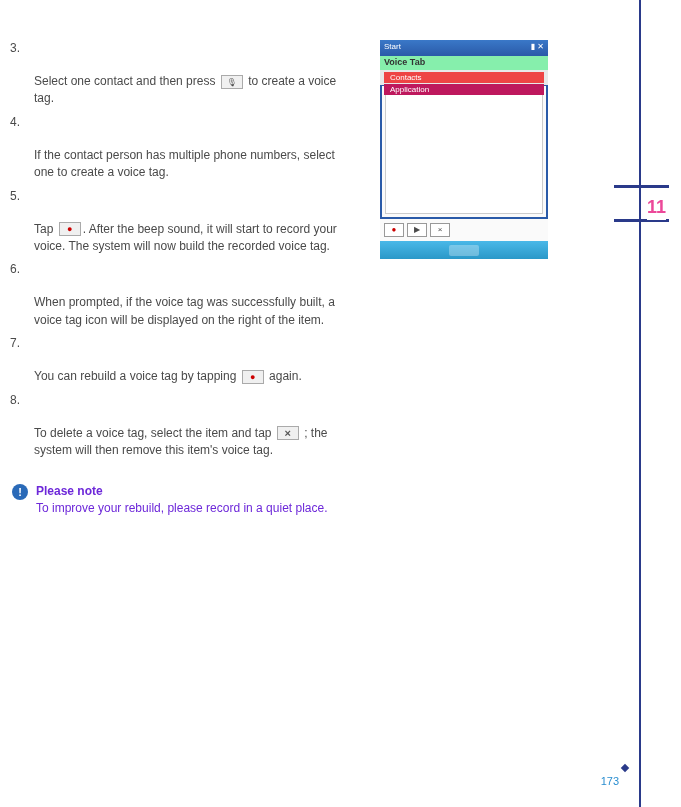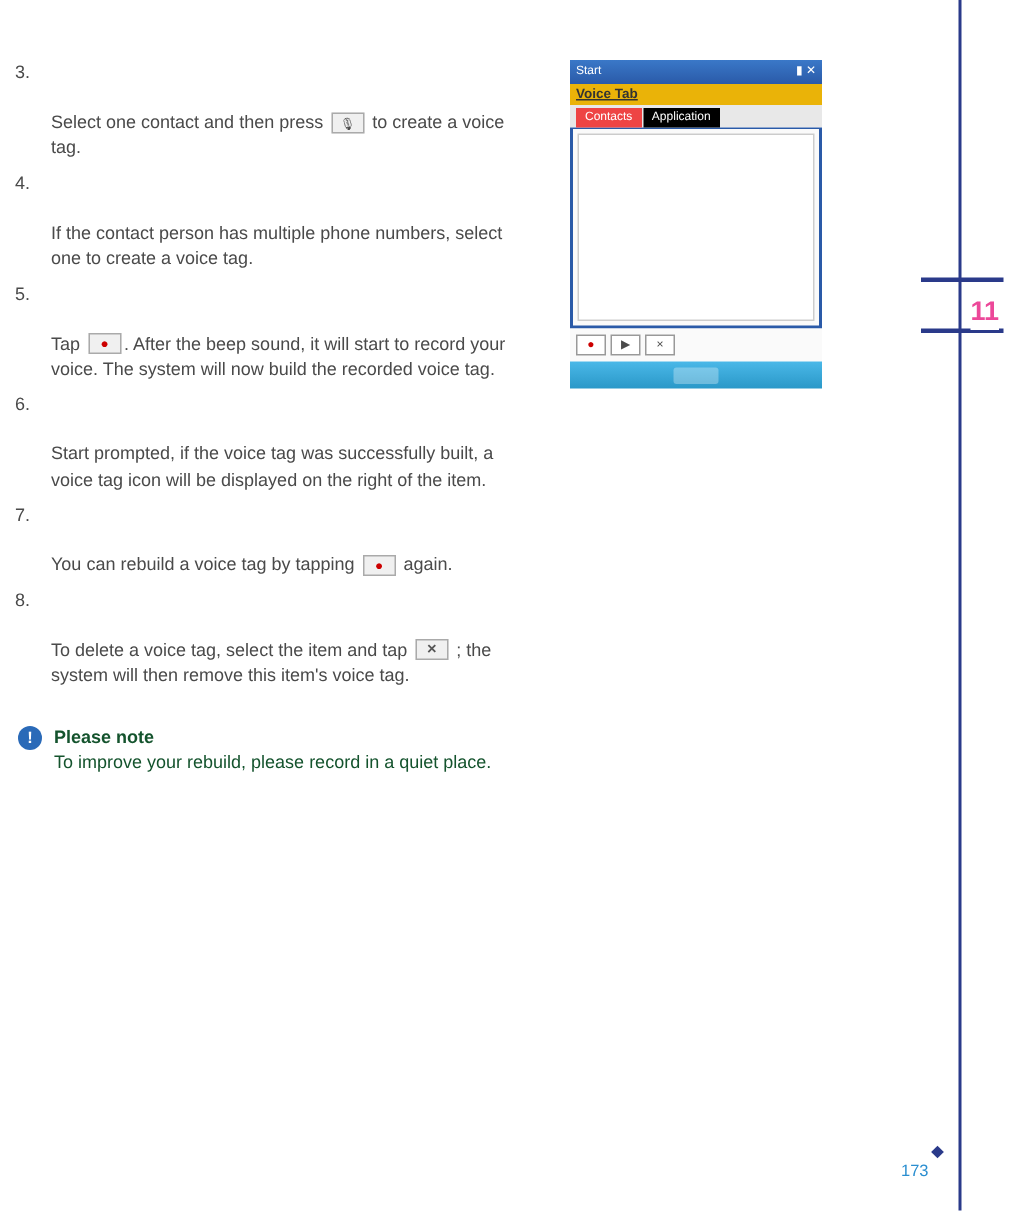--- a/index.html
+++ b/index.html
@@ -97,41 +97,41 @@
       background: linear-gradient(#3a78c8, #2a5aa8);
       color: #fff;
       font-size: 8px;
       padding: 2px 4px;
       display: flex;
       justify-content: space-between;
       text-align: center;
     }
     .phone-title {
       height: 14px;
-      background: #eab308;
+      background: #86efac;
       font-size: 9px;
       font-weight: bold;
       color: #333;
       padding: 1px 4px;
-      text-decoration: underline;
     }
     .phone-tabs {
       height: 15px;
       display: flex;
       gap: 1px;
       background: #e8e8e8;
       padding: 2px 4px 0;
       font-size: 8px;
+      flex-direction: column;
     }
     .phone-tab {
       padding: 1px 6px;
       color: #fff;
     }
     .tab-active { background: #e44; }
-    .tab-inactive { background: #000000; }
+    .tab-inactive { background: #be185d; }
     .phone-body {
       height: 134px;
       background: #fafafa;
       border: 2px solid #2a5aa8;
       border-top-width: 1px;
       padding: 3px;
     }
     .phone-inner {
       height: 100%;
       background: #fff;
@@ -182,21 +182,21 @@
       border-radius: 50%;
       background: #2a6ab8;
       color: #fff;
       font-size: 11px;
       font-weight: bold;
       text-align: center;
       line-height: 16px;
       flex-shrink: 0;
       margin-top: 1px;
     }
-    .note-text { color: #14532d; line-height: 1.4; }
+    .note-text { color: #6d28d9; line-height: 1.4; }
     .note-title { font-weight: bold; }
     
     .page-num {
       position: absolute;
       bottom: 20px;
       right: 62px;
       color: #2a8ed0;
       font-size: 11px;
     }
     .page-diamond {
@@ -221,21 +221,21 @@
     <div class="list-item">
       <div class="num">4.</div>
       <div class="txt">If the contact person has multiple phone numbers, select one to create a voice tag.</div>
     </div>
     <div class="list-item">
       <div class="num">5.</div>
       <div class="txt"><span>Tap </span><span class="inline-icon icon-record"></span><span>. After the beep sound, it will start to record your voice. The system will now build the recorded voice tag.</span></div>
     </div>
     <div class="list-item">
       <div class="num">6.</div>
-      <div class="txt">Start prompted, if the voice tag was successfully built, a voice tag icon will be displayed on the right of the item.</div>
+      <div class="txt">When prompted, if the voice tag was successfully built, a voice tag icon will be displayed on the right of the item.</div>
     </div>
     <div class="list-item">
       <div class="num">7.</div>
       <div class="txt"><span>You can rebuild a voice tag by tapping </span><span class="inline-icon icon-record"></span><span> again.</span></div>
     </div>
     <div class="list-item">
       <div class="num">8.</div>
       <div class="txt"><span>To delete a voice tag, select the item and tap </span><span class="inline-icon icon-delete"></span><span> ; the system will then remove this item's voice tag.</span></div>
     </div>
   </div>

